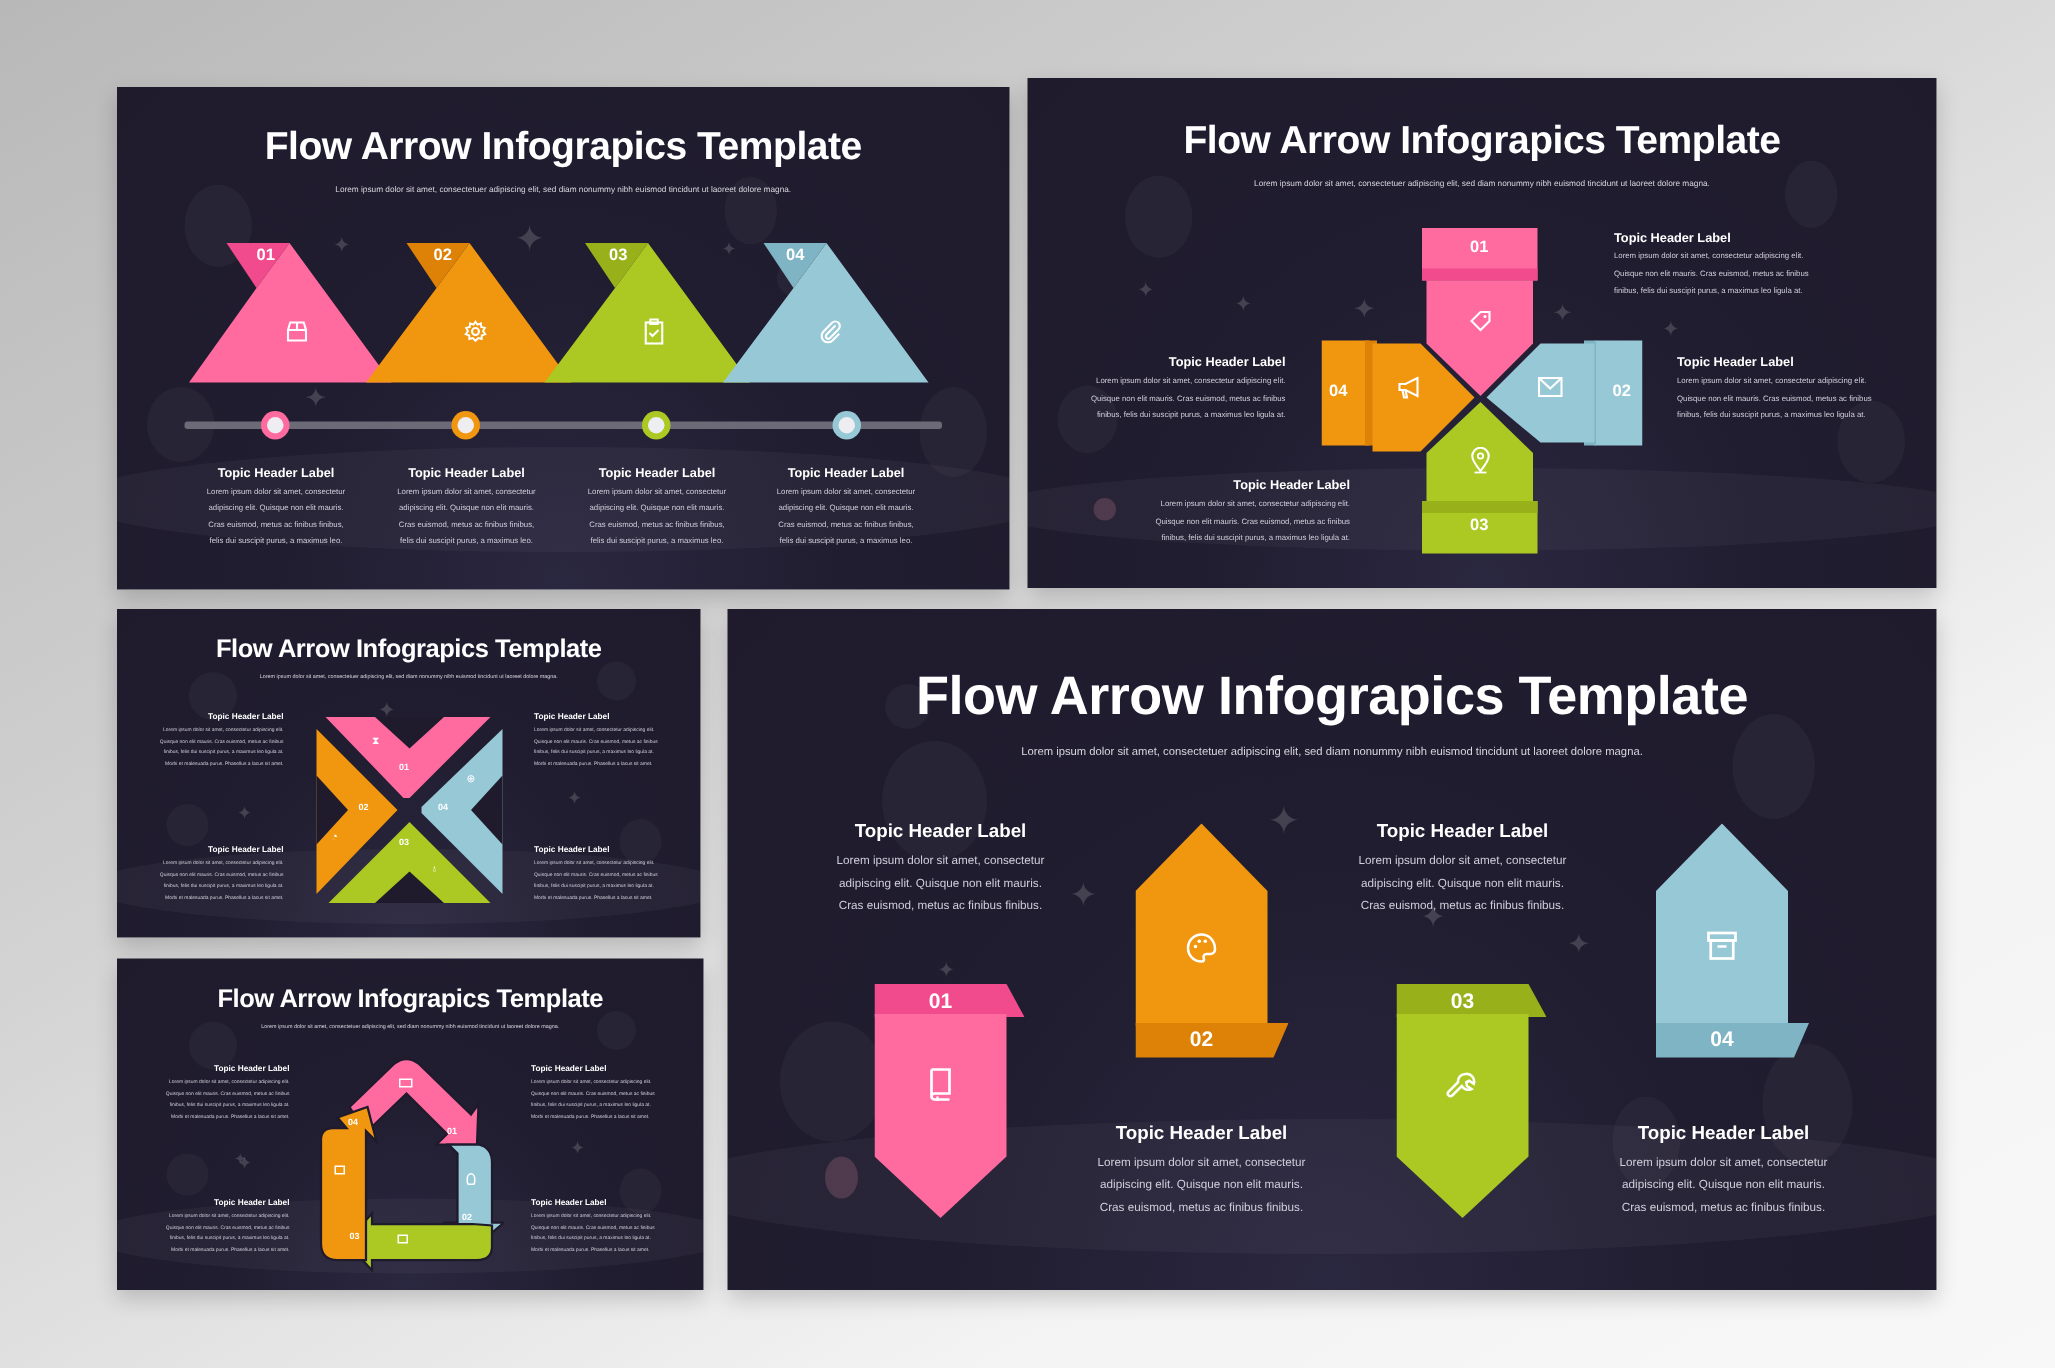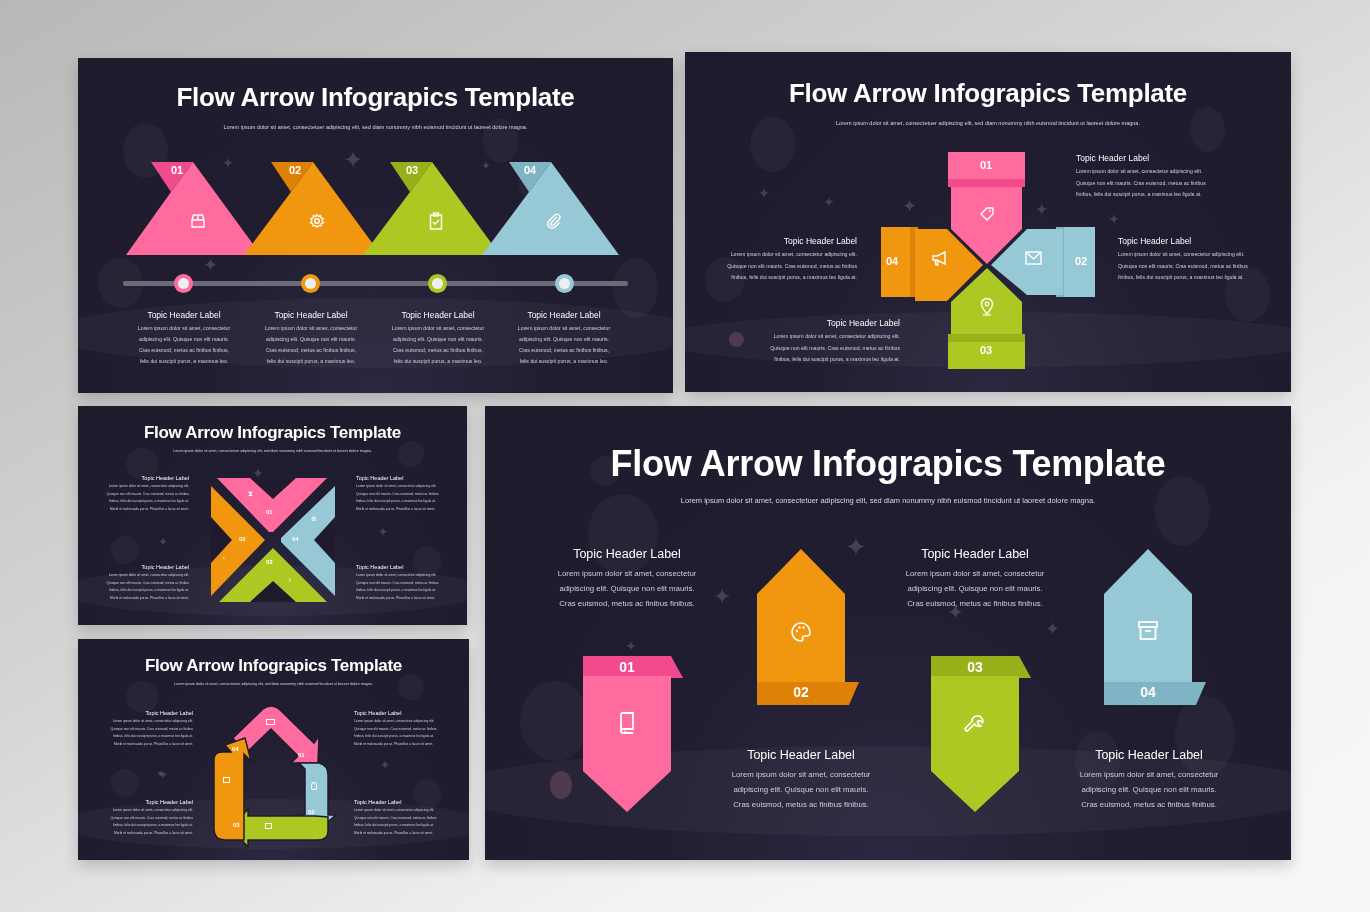--- a/index.html
+++ b/index.html
@@ -20,21 +20,21 @@
     color: #ffffff; font-weight: bold; font-family: "Liberation Sans", sans-serif;
     letter-spacing: -0.3px;
   }
   .slide .subtitle {
     position: absolute; left: 0; right: 0; text-align: center; color: #d8d6e0;
   }
   .bgdeco { position: absolute; border-radius: 50%; background: rgba(255,255,255,0.035); }
   .floor { position: absolute; left: -5%; width: 110%; border-radius: 50%; background: rgba(255,255,255,0.04); }
   .spark { position: absolute; color: rgba(255,255,255,0.16); line-height: 1; }
   .topic { position: absolute; color: #fff; }
-  .topic .th { font-weight: normal; color: #ffffff; white-space: nowrap; }
+  .topic .th { font-weight: bold; color: #ffffff; white-space: nowrap; }
   .topic .tb { color: #d0cedb; }
   .center { text-align: center; }
   .right { text-align: right; }
   .left { text-align: left; }
   svg { display: block; }
   .abs { position: absolute; }
 </style>
 </head>
 <body>
 

